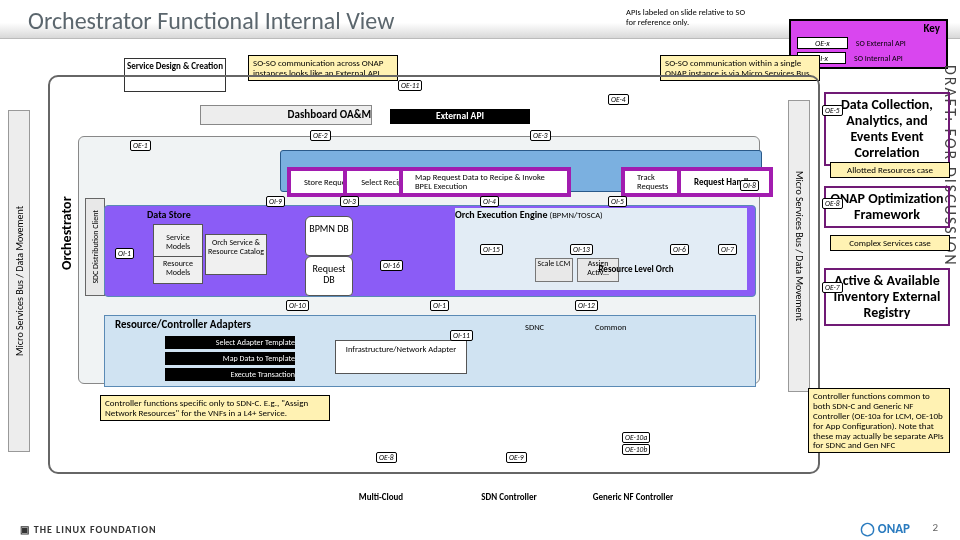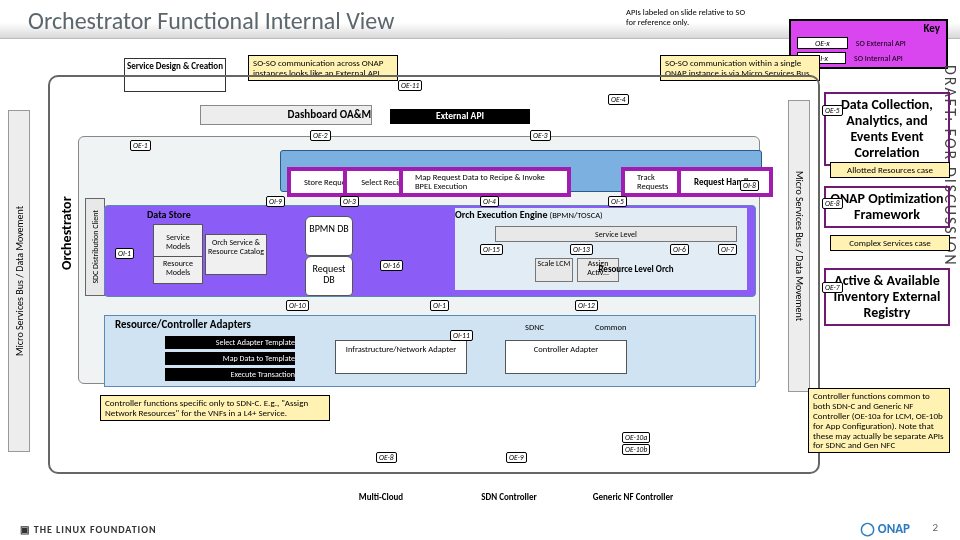--- a/index.html
+++ b/index.html
@@ -98,34 +98,32 @@
 <div class="orch-core">
   <div class="ds-title">Data Store</div>
   <div class="svc-models">Service Models</div>
   <div class="res-models">Resource Models</div>
   <div class="catalog">Orch Service &amp; Resource Catalog</div>
   <div class="db" style="top:10px;left:200px">BPMN DB</div>
   <div class="db" style="top:50px;left:200px">Request DB</div>
   <div class="exec-eng">
     <span class="exec-title">Orch Execution Engine</span>
     <span style="font-size:8.5px">(BPMN/TOSCA)</span>
-    <div class="exec-sub" style="top:18px;left:40px;right:10px">Service Level</div>
     <div class="exec-sub" style="top:50px;left:80px;width:36px;height:22px;line-height:1.1">Scale LCM</div>
     <div class="exec-sub" style="top:50px;left:122px;width:40px;height:22px;line-height:1.1">Assign Activ…</div>
     <div style="position:absolute;top:55px;left:90px;right:20px;text-align:center;font-weight:bold;font-size:9px">Resource Level Orch</div>
   </div>
 </div>
 
 <div class="rca">
   <div class="rca-title">Resource/Controller Adapters</div>
   <div class="rca-blk" style="top:20px;left:60px;width:130px">Select Adapter Template</div>
   <div class="rca-blk" style="top:36px;left:60px;width:130px">Map Data to Template</div>
   <div class="rca-blk" style="top:52px;left:60px;width:130px">Execute Transaction</div>
   <div class="rca-wht" style="top:24px;left:230px;width:130px">Infrastructure/Network Adapter</div>
-  <div class="rca-wht" style="top:24px;left:400px;width:120px">Controller Adapter</div>
   <div style="position:absolute;top:6px;left:420px;font-size:8.5px">SDNC</div>
   <div style="position:absolute;top:6px;left:490px;font-size:8.5px">Common</div>
 </div>
 
 <div class="yelbox" style="position:absolute;top:395px;left:100px;width:220px">Controller functions specific only to SDN-C. E.g., "Assign Network Resources" for the VNFs in a L4+ Service.</div>
 
 <div class="bottom-box" style="top:490px;left:336px;width:90px">Multi-Cloud</div>
 <div class="bottom-box" style="top:490px;left:464px;width:90px">SDN Controller</div>
 <div class="bottom-box" style="top:490px;left:588px;width:90px">Generic NF Controller</div>
 

